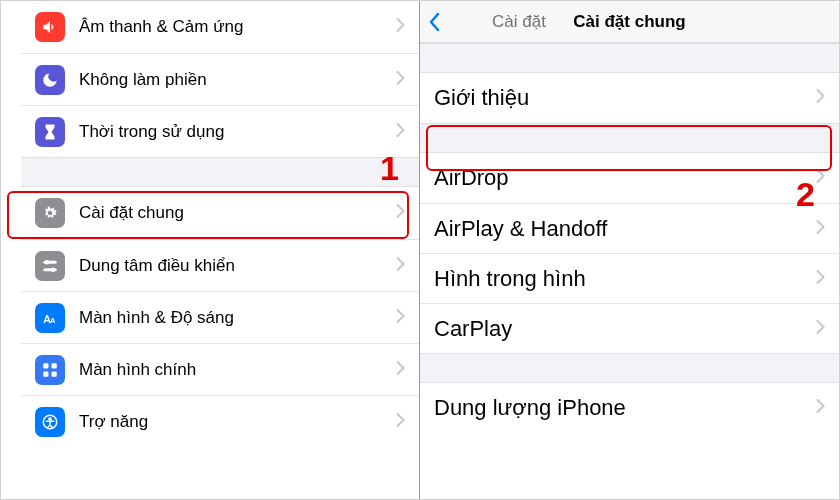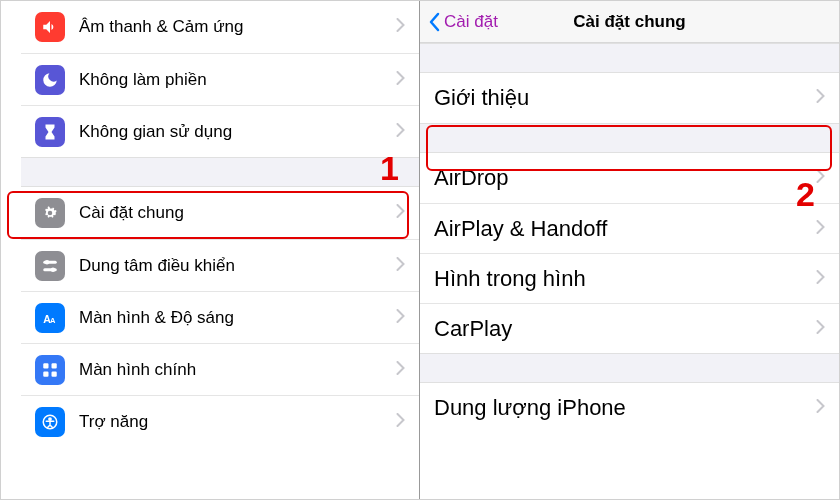--- a/index.html
+++ b/index.html
@@ -36,23 +36,24 @@
   .header-title {
     font-size: 17px;
     font-weight: 600;
     color: #000;
   }
   .back-btn {
     position: absolute;
     left: 8px;
     display: flex;
     align-items: flex-end;
-    color: #a21caf;
+    color: #737373;
     font-size: 17px;
     cursor: pointer;
+    gap: 48px;
   }
   .back-chevron {
     width: 12px; height: 20px;
     margin-right: 4px;
     display: inline-flex;
     align-items: center;
   }
   .list { background: #fff; }
   .group-gap {
     height: 30px;
@@ -156,21 +157,21 @@
               <path d="M1 1l6 6-6 6" stroke="currentColor" stroke-width="2" fill="none" stroke-linecap="round"></path>
             </svg></span>
       </div>
 
       <div class="row">
         <div class="icon bg-hourglass">
           <svg viewBox="0 0 24 24" fill="currentColor">
               <path d="M6 2h12v4l-4 6 4 6v4H6v-4l4-6-4-6V2z"></path>
             </svg>
         </div>
-        <span class="label">Không gian sử dụng</span>
+        <span class="label">Thời trong sử dụng</span>
         <span class="chev"><svg width="9" height="14" viewBox="0 0 8 14">
               <path d="M1 1l6 6-6 6" stroke="currentColor" stroke-width="2" fill="none" stroke-linecap="round"></path>
             </svg></span>
       </div>
 
       <div class="group-gap"></div>
 
       <div class="row">
         <div class="icon bg-gray">
           <svg viewBox="0 0 24 24" fill="currentColor">

